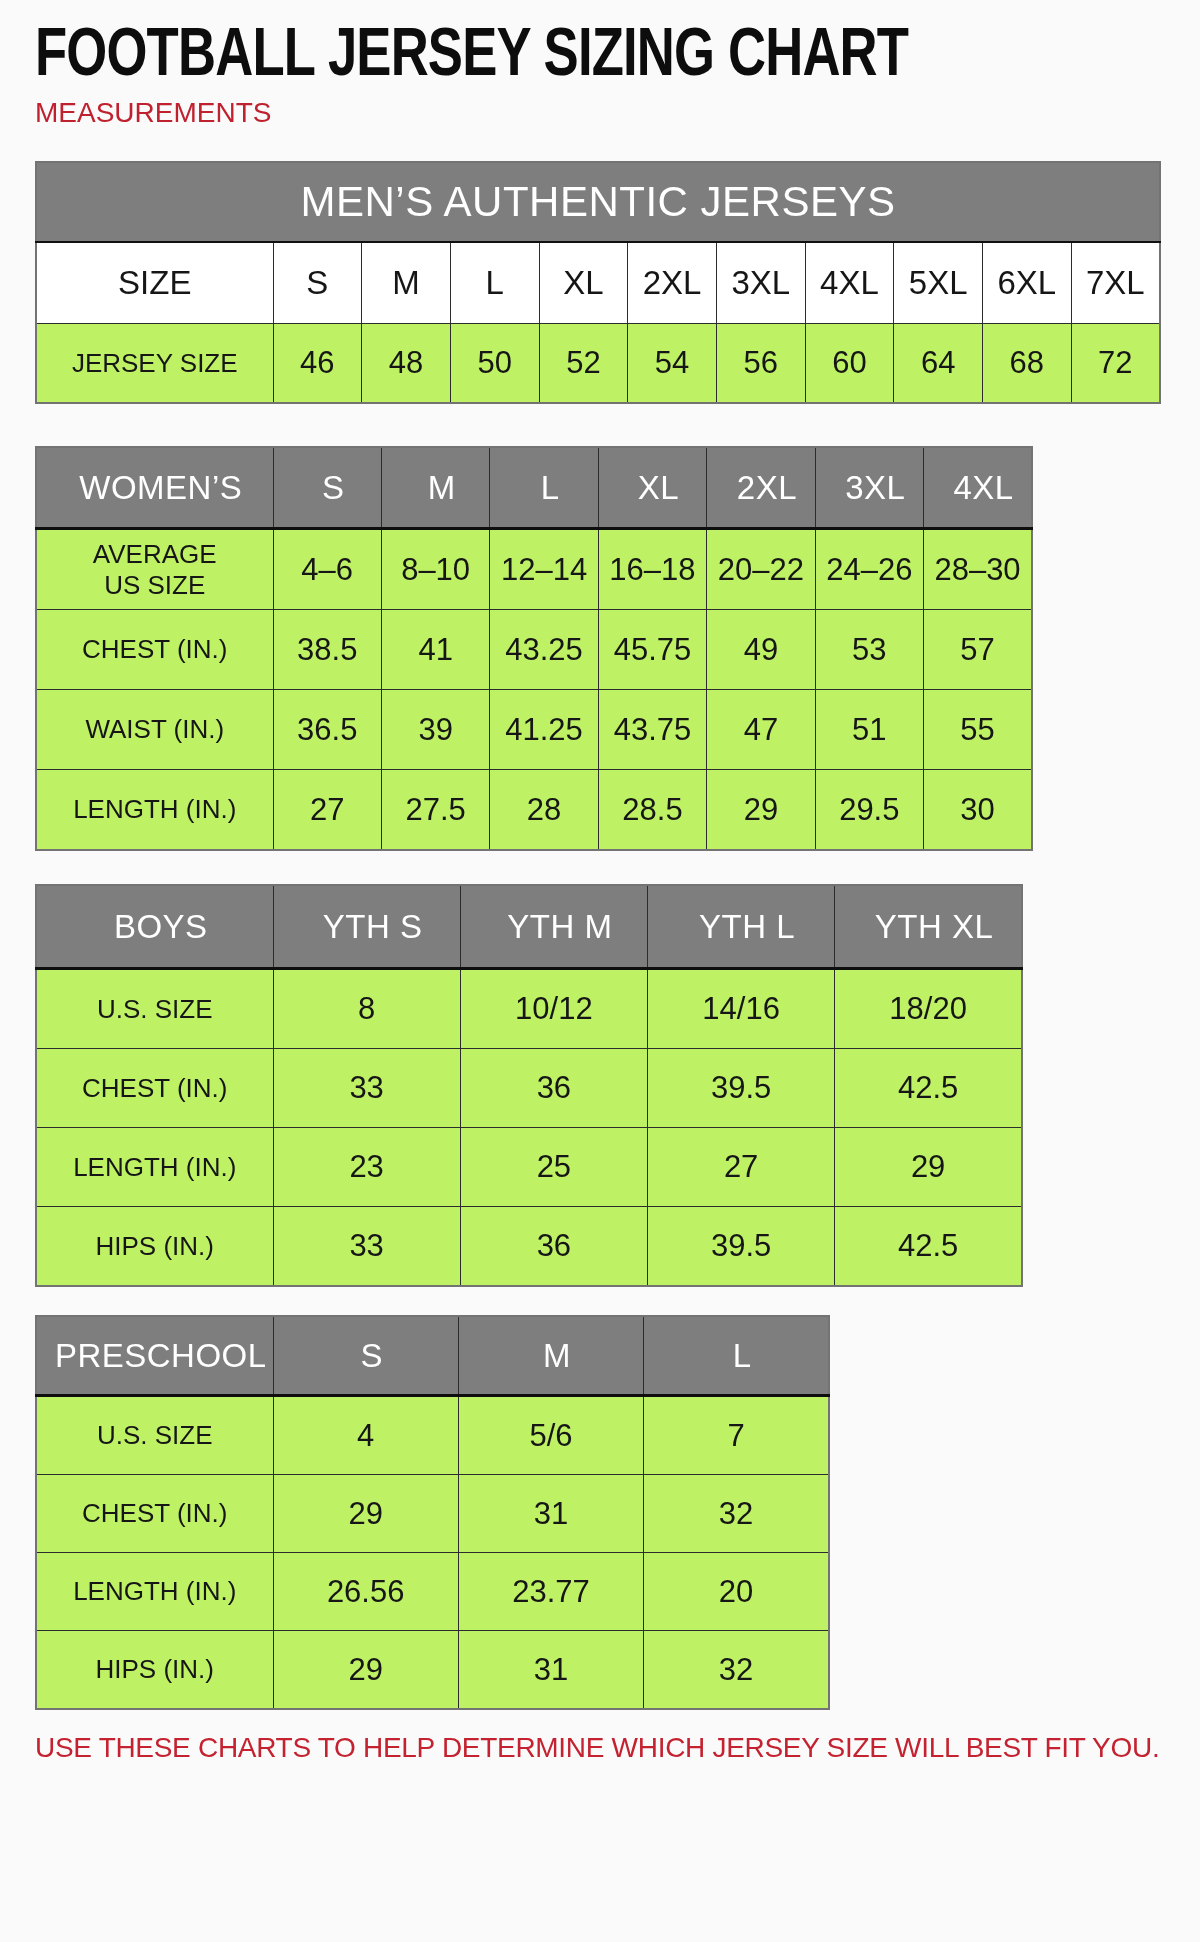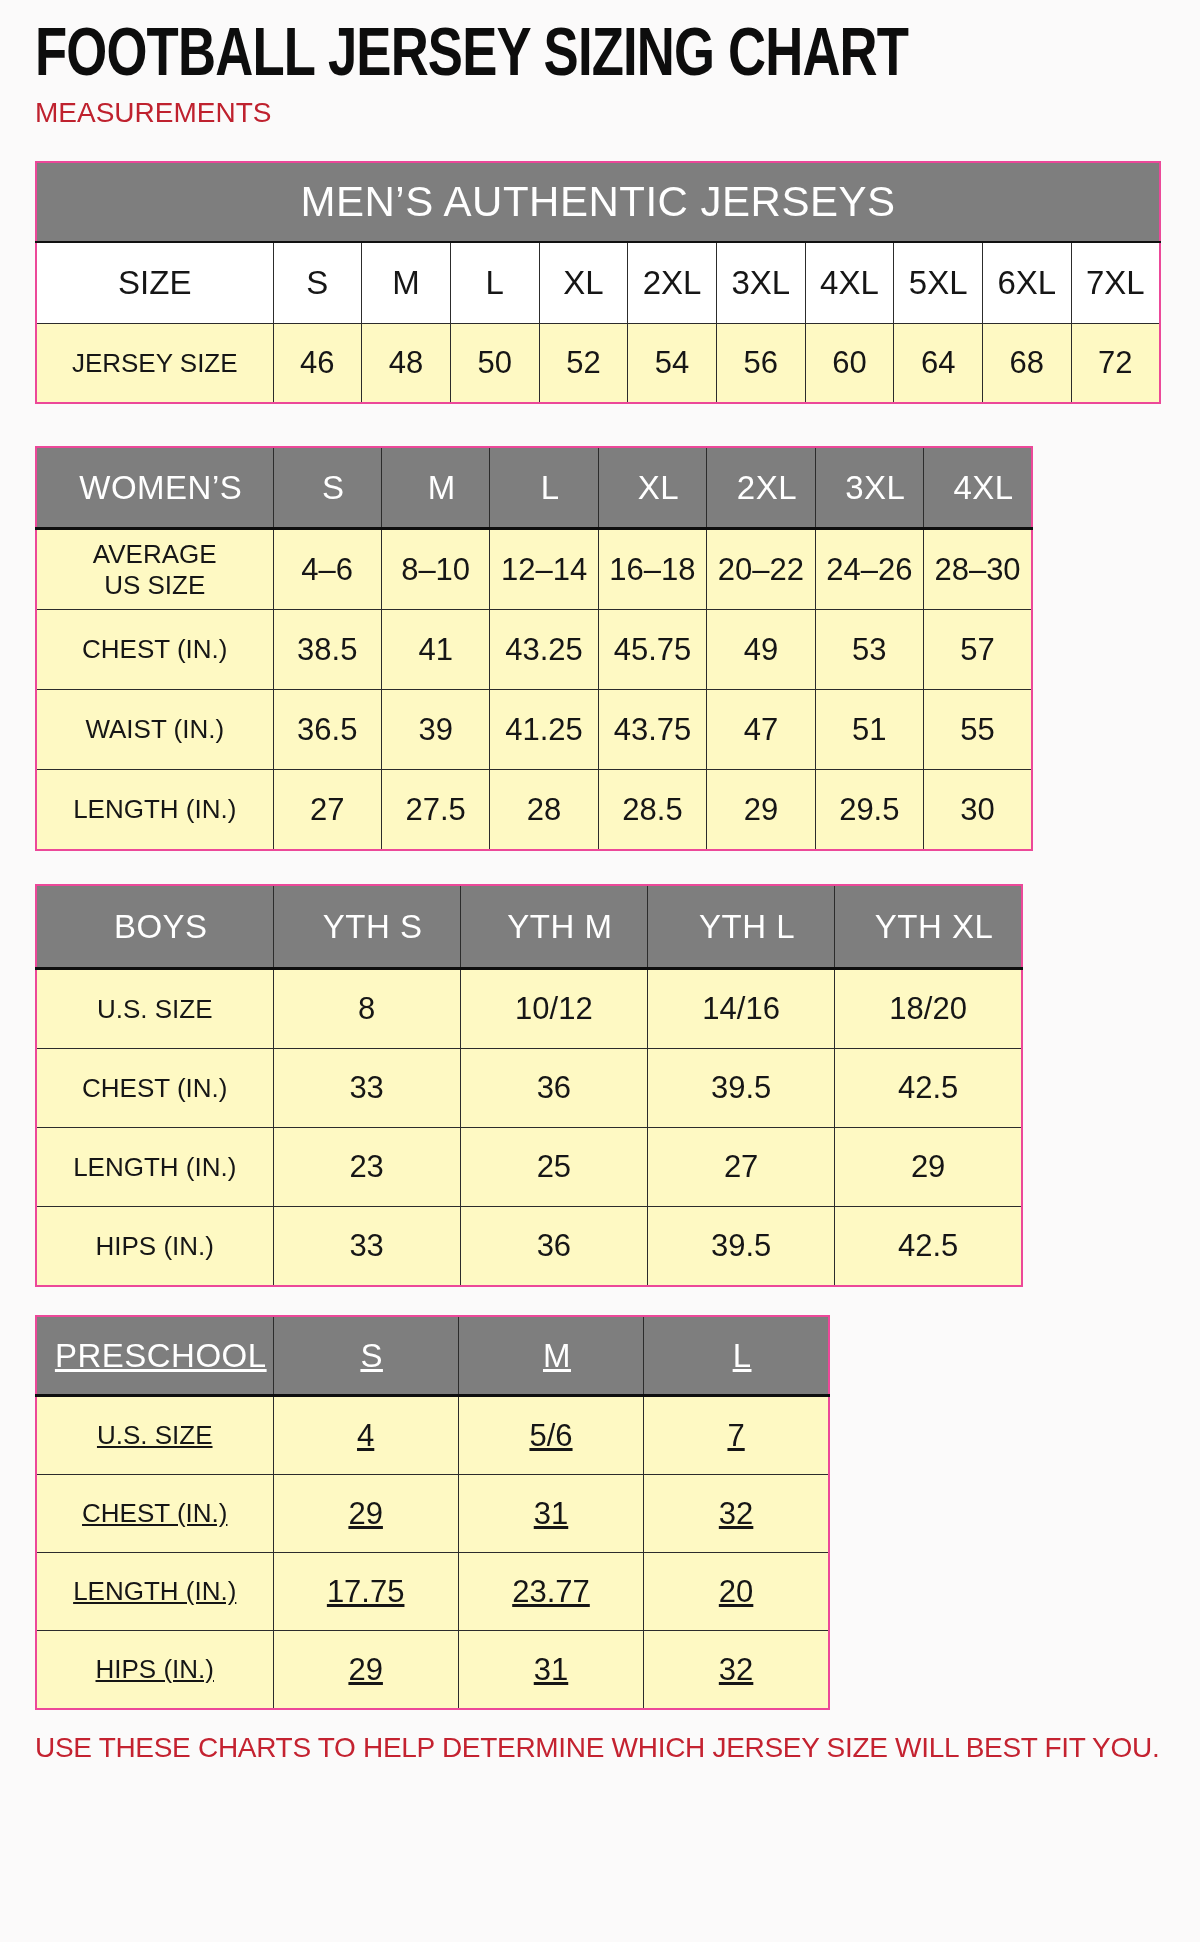--- a/index.html
+++ b/index.html
@@ -40,22 +40,22 @@
     margin-top: 12px;
     color: #bf212e;
     font-size: 28px;
     line-height: 1.18;
   }
 
   
   table {
     border-collapse: collapse;
     table-layout: fixed;
-    background: #fef9c3;
-    border: 2px solid #ec4899;
+    background: #bef264;
+    border: 2px solid #737373;
   }
   td {
     border: 1px solid #2c2c2c;
     text-align: center;
     vertical-align: middle;
     font-size: 31px;
     color: #161616;
     padding: 0 4px;
     white-space: pre-line;
     overflow: hidden;
@@ -102,21 +102,21 @@
     width: 988px;
     margin-top: 33px;
   }
   #table-boys td { height: 78px; }
   #table-boys tr.gray td { height: 81px; }
 
   #table-preschool {
     width: 795px;
     margin-top: 28px;
   }
-  #table-preschool td { height: 77px; text-decoration: underline; }
+  #table-preschool td { height: 77px; }
 
   
   .footer {
     margin-top: 22px;
     color: #c42230;
     font-size: 28px;
     letter-spacing: -0.3px;
     white-space: nowrap;
   }
 </style>
@@ -292,21 +292,21 @@
           <td>7</td>
         </tr>
         <tr>
           <td class="label">CHEST (IN.)</td>
           <td>29</td>
           <td>31</td>
           <td>32</td>
         </tr>
         <tr>
           <td class="label">LENGTH (IN.)</td>
-          <td>17.75</td>
+          <td>26.56</td>
           <td>23.77</td>
           <td>20</td>
         </tr>
         <tr>
           <td class="label">HIPS (IN.)</td>
           <td>29</td>
           <td>31</td>
           <td>32</td>
         </tr>
       </tbody>

